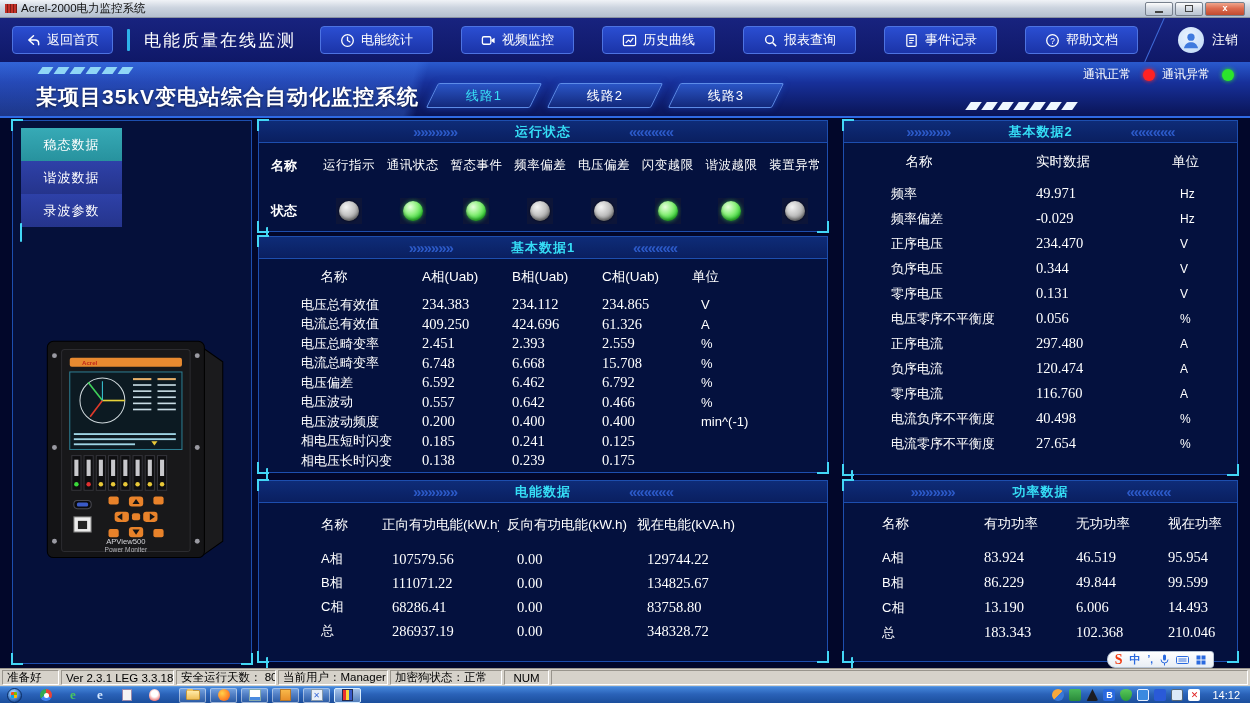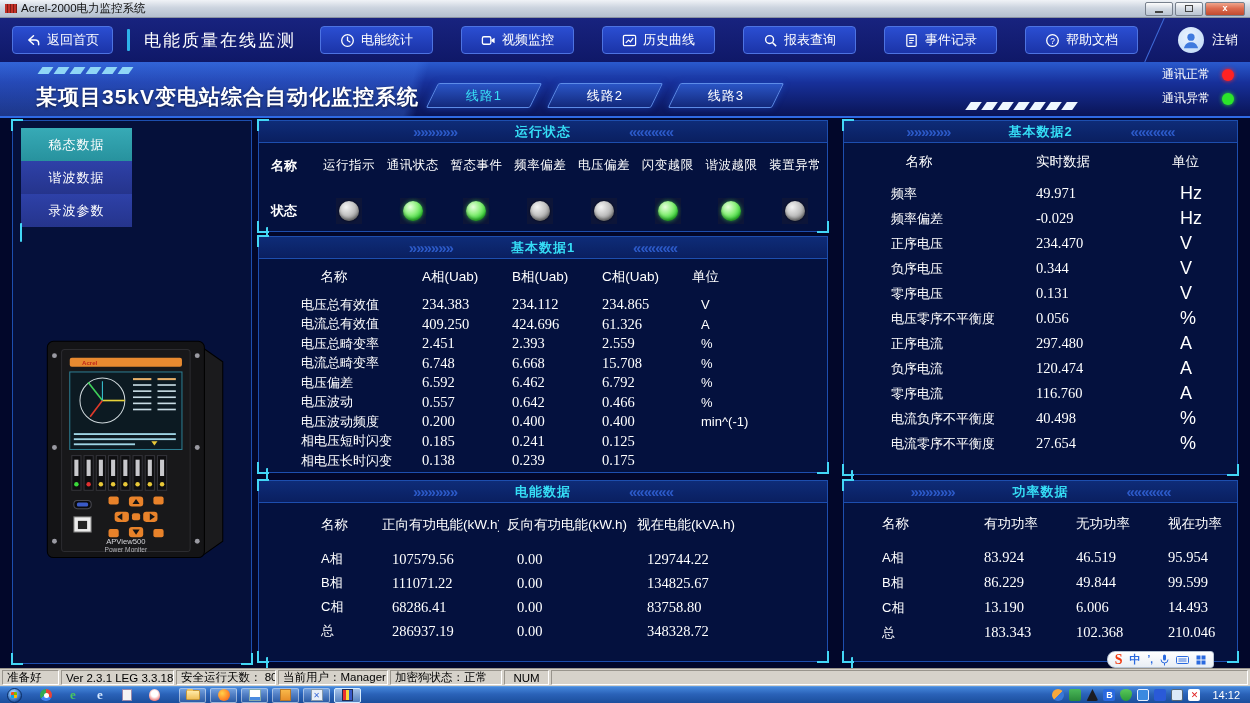--- a/index.html
+++ b/index.html
@@ -50,34 +50,34 @@
   .sl.br{right:170px;top:40px}
   .sl.br i{background:#eef6ff;height:8px}
   .band-title{position:absolute;left:36px;top:21px;font-size:21px;font-weight:bold;color:#fff;letter-spacing:1px;
     text-shadow:0 1px 3px rgba(0,0,0,.6)}
   .tabs{position:absolute;left:432px;top:21px;display:flex;gap:17px}
   .tab{width:104px;height:25px;transform:skewX(-26deg);border-radius:2px;cursor:pointer;
     background:linear-gradient(#2a55c6,#13297c);border:1px solid #5d8ce8;
     display:flex;align-items:center;justify-content:center;box-shadow:0 0 6px rgba(30,80,200,.6)}
   .tab span{transform:skewX(26deg);font-size:13px;color:#fff;letter-spacing:1px}
   .tab.active span{color:#39e0f6}
-  .legend{position:absolute;right:16px;top:4px;display:flex;flex-direction:column;gap:7px}
+  .legend{position:absolute;right:16px;top:4px;display:flex;flex-direction:row;gap:7px}
   .lg-row{display:flex;align-items:center;gap:12px;justify-content:flex-end}
   .lg-label{color:#fff;font-size:12px}
   .lg-dot{width:12px;height:12px;border-radius:50%}
   
   .main{position:absolute;top:118px;left:0;width:1250px;height:550px}
   .panel{position:absolute;background:#04113e;border:1px solid #1d4eae}
   .cr{position:absolute;width:12px;height:12px;border:2px solid #43d7f6}
   .cr.tl{top:-2px;left:-2px;border-right:none;border-bottom:none}
   .cr.tr{top:-2px;right:-2px;border-left:none;border-bottom:none}
   .cr.bl{bottom:-2px;left:-2px;border-right:none;border-top:none}
   .cr.br{bottom:-2px;right:-2px;border-left:none;border-top:none}
   .sidebar{left:12px;top:2px;width:240px;height:544px;background:#05103a}
-  .side-menu{margin:7px 16px 0 8px;width:111px}
+  .side-menu{margin:7px 16px 0 8px;width:101px}
   .side-btn{height:33px;display:flex;align-items:center;justify-content:center;color:#fff;font-size:13px;
     background:linear-gradient(#2e41a8,#25348c);cursor:pointer;letter-spacing:1px}
   .side-btn.active{background:linear-gradient(#37aab6,#27929e)}
   .device{position:absolute;left:18px;top:212px;width:204px;height:235px}
   .p-rs{left:258px;top:2px;width:570px;height:112px}
   .p-b1{left:258px;top:118px;width:570px;height:237px}
   .p-en{left:258px;top:362px;width:570px;height:182px}
   .p-b2{left:843px;top:2px;width:395px;height:355px}
   .p-pw{left:843px;top:362px;width:395px;height:182px}
   .phead{height:22px;background:linear-gradient(#0e2c78,#0a1f60);display:flex;align-items:center;justify-content:center;
@@ -103,21 +103,21 @@
   .t-basic1 tr{height:19.5px}.t-basic1 tr.hrow{height:36px}
   .t-basic1 th:first-child{text-align:center}
   .t-basic1 td:first-child{padding-left:42px}
   .t-basic1 th:not(:first-child),.t-basic1 td:not(:first-child){padding-left:13px}
   .t-basic1 td:last-child{padding-left:22px;font-family:"Liberation Sans",sans-serif;font-size:13px}
   .t-basic2 tr{height:25px}.t-basic2 tr.hrow{height:38px}
   .t-basic2 th:first-child{text-align:center}
   .t-basic2 td:first-child{padding-left:47px}
   .t-basic2 th:nth-child(2),.t-basic2 td:nth-child(2){padding-left:42px}
   .t-basic2 th:last-child{padding-left:8px}
-  .t-basic2 td:last-child{padding-left:16px;font-family:"Liberation Sans",sans-serif;font-size:18px}
+  .t-basic2 td:last-child{padding-left:16px;font-family:"Liberation Sans",sans-serif;font-size:12px}
   .t-energy tr{height:24px}.t-energy tr.hrow{height:44px}
   .t-energy th:first-child,.t-energy td:first-child{padding-left:62px}
   .t-energy th:not(:first-child){padding-left:8px}
   .t-energy td:not(:first-child){padding-left:18px}
   .t-power tr{height:25px}.t-power tr.hrow{height:42px}
   .t-power th:first-child,.t-power td:first-child{padding-left:38px}
   .t-power th:not(:first-child),.t-power td:not(:first-child){padding-left:10px}
   
   .statusbar{position:absolute;top:668px;left:0;width:1250px;height:18px;background:#d6d2ca;display:flex;
     border-top:1px solid #9a968e}

